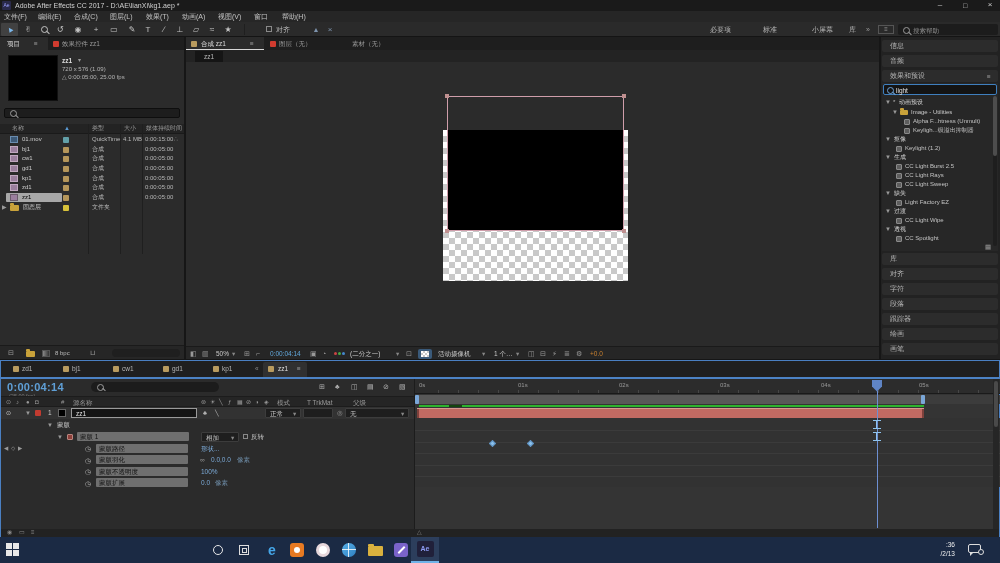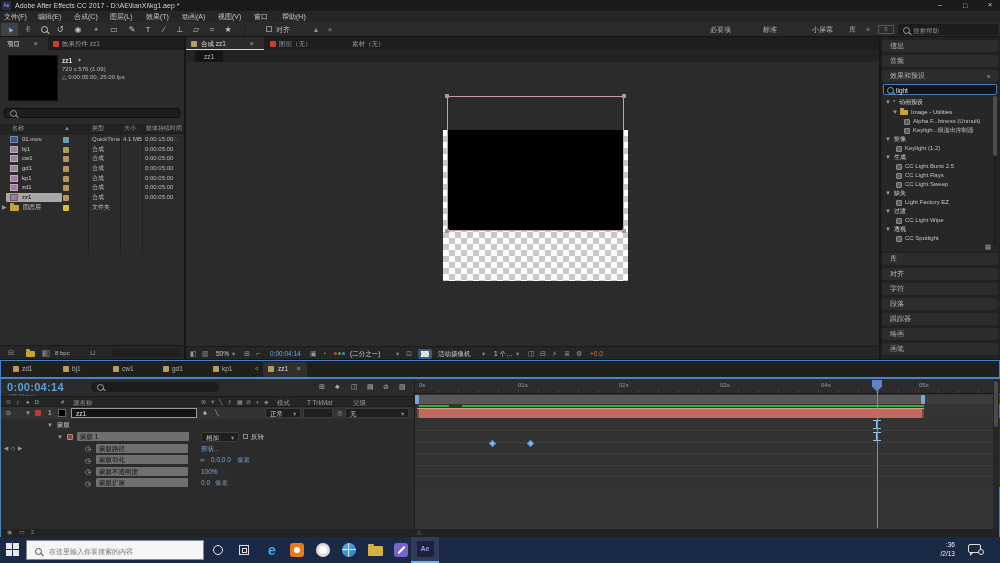--- a/index.html
+++ b/index.html
@@ -522,26 +522,20 @@
     </div>
   </div>
 
   <div class="ab" style="left:0;top:537px;width:1000px;height:26px;background:#1b2a44;">
     <div class="ab" style="left:6px;top:6px;width:13px;height:13px;">
       <span class="ab" style="left:0;top:0;width:6px;height:6px;background:#e8e8e8;"></span>
       <span class="ab" style="left:7px;top:0;width:6px;height:6px;background:#e8e8e8;"></span>
       <span class="ab" style="left:0;top:7px;width:6px;height:6px;background:#e8e8e8;"></span>
       <span class="ab" style="left:7px;top:7px;width:6px;height:6px;background:#e8e8e8;"></span>
     </div>
-    <div class="ab" style="left:26px;top:3px;width:178px;height:20px;background:#f5f5f5;border:1px solid #888;box-sizing:border-box;">
-      <span class="ab mag magd" style="left:8px;top:7px;">
-          <i></i>
-        </span>
-      <input style="position: absolute; left: 20px; top: 0px; width: 150px; height: 18px; border: 0px; background: transparent; font-size: 7px; color: rgb(51, 51, 51); font-family: &quot;Liberation Sans&quot;, &quot;DejaVu Sans&quot;, sans-serif; outline: none;" placeholder="在这里输入你要搜索的内容">
-    </div>
     <div class="ab" style="left:213px;top:8px;width:10px;height:10px;border:1.5px solid #e8e8e8;border-radius:50%;box-sizing:border-box;"></div>
     <div class="ab" style="left:239px;top:8px;width:10px;height:10px;border:1px solid #ddd;box-sizing:border-box;">
       <span class="ab" style="left:2px;top:2px;width:5px;height:5px;border:1px solid #ddd;box-sizing:border-box;"></span>
     </div>
     <div class="ab" style="left:264px;top:4px;width:16px;height:18px;font-size:14px;font-weight:bold;color:#45a6e8;line-height:18px;text-align:center;">e</div>
     <div class="ab" style="left:290px;top:6px;width:14px;height:14px;background:#e87a22;border-radius:3px;">
       <span class="ab" style="left:4px;top:4px;width:6px;height:6px;background:#fff;border-radius:50%;"></span>
     </div>
     <div class="ab" style="left:316px;top:6px;width:14px;height:14px;background:#e7d8dc;border-radius:50%;">
       <span class="ab" style="left:3px;top:3px;width:8px;height:8px;background:#fff;border-radius:50%;"></span>

